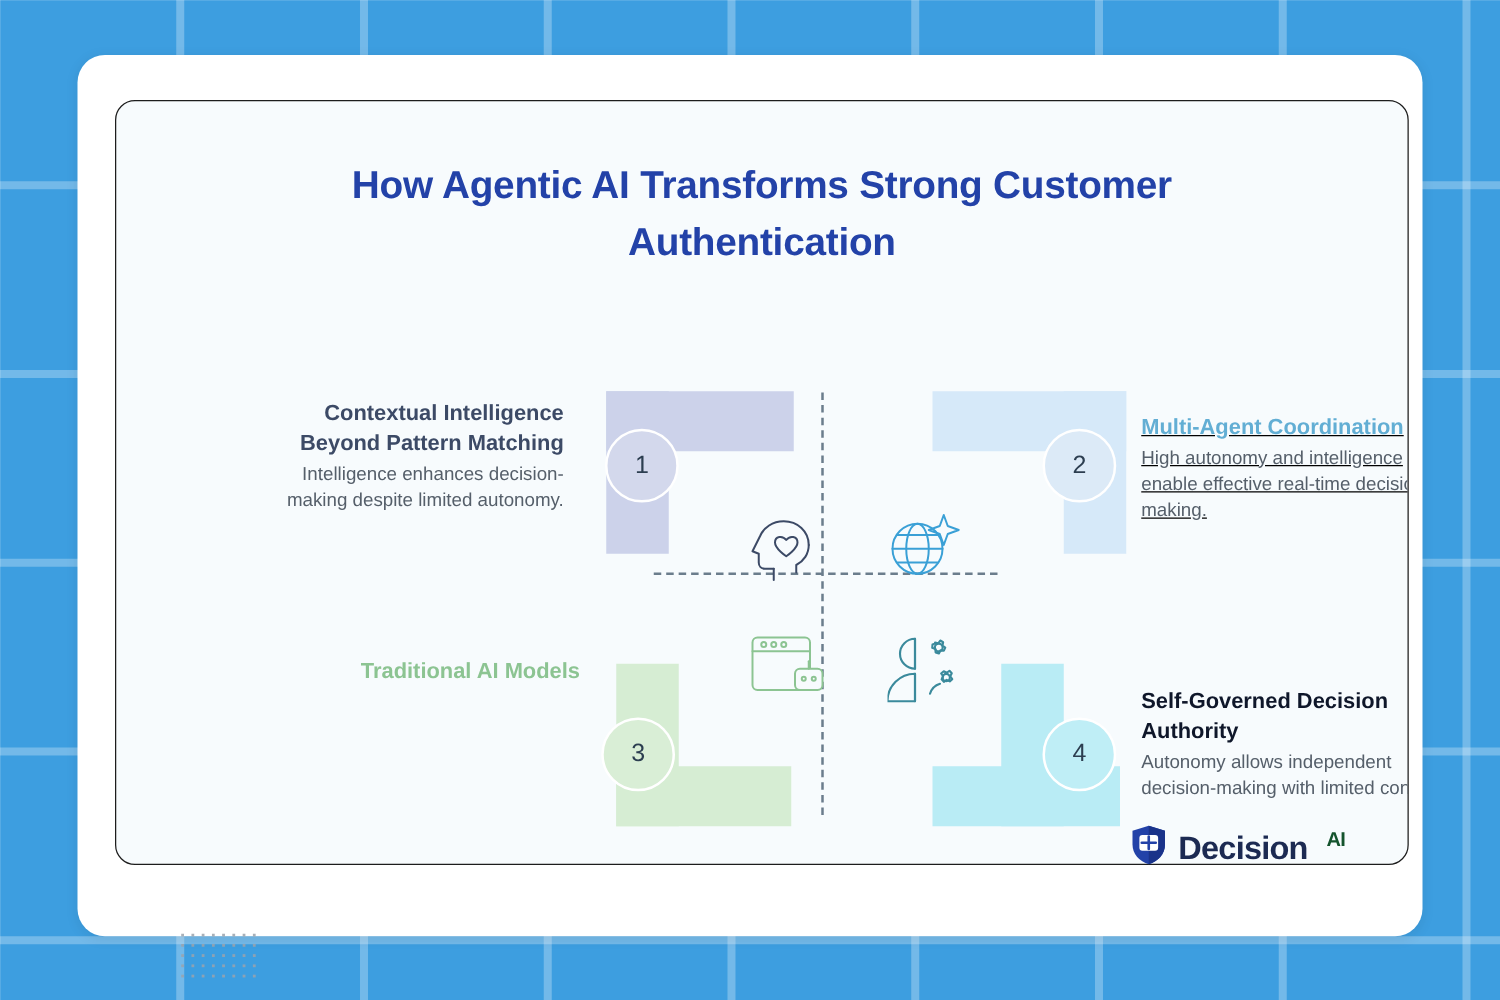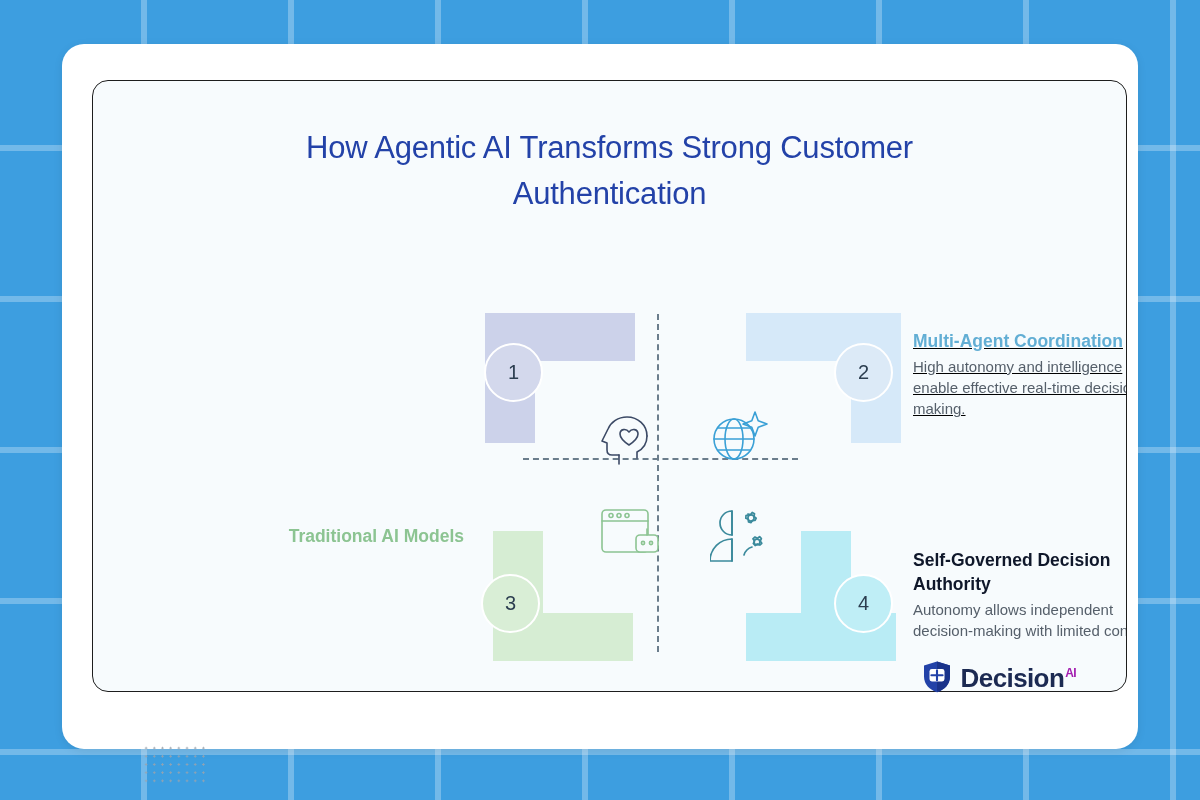--- a/index.html
+++ b/index.html
@@ -52,21 +52,21 @@
 
   
   #title {
     position: absolute;
     left: 50%;
     transform: translateX(-50%);
     top: 44px;
     width: 800px;
     text-align: center;
     font-size: 31px;
-    font-weight: normal;
+    font-weight: bold;
     line-height: 1.47;
     color: #2342a8;
     letter-spacing: -0.2px;
   }
 
   
   #diagram {
     position: absolute;
     left: 0;
     top: 0;
@@ -188,25 +188,25 @@
     gap: 9px;
   }
   #logo-text {
     font-size: 26px;
     font-weight: bold;
     color: #1c2a52;
     letter-spacing: -0.6px;
     position: relative;
   }
   #logo-sup {
-    font-size: 12px;
+    font-size: 16px;
     font-weight: bold;
     vertical-align: super;
-    color: #a21caf;
-    margin-left: 1px;
+    color: #14532d;
+    margin-left: 15px;
   }
 </style>
 </head>
 <body>
 
 <div id="bg-grid"></div>
 
 <div id="card">
 
   <div id="panel">
@@ -279,20 +279,24 @@
           <path d="M22 34a22 22 0 00-22 22h22V34z"></path>
           <path d="M22 34v22"></path>
           <path d="M38 9l2.6.6 1.6-2.2 2.3 1.4-.5 2.7 2.2 1.6-1.1 2.4-2.7-.2-1.3 2.4-2.6-.8-.2-2.7-2.5-1 .2-2.6 2.5-.9z"></path>
           <circle cx="41" cy="13" r="3.1"></circle>
           <path d="M45 32l2.4 1.2 2.2-1.6 1.8 2-1.2 2.5 1.6 2.2-2 1.8-2.5-1.2-2.2 1.6-1.8-2 1.2-2.5-1.6-2.2z"></path>
           <circle cx="47" cy="37" r="2.9"></circle>
           <path d="M34 50a12 12 0 018-8"></path>
         </svg>
       </div>
 
+      <div class="qtext right-al" id="text-q1">
+        <div class="qhead">Contextual Intelligence Beyond Pattern Matching</div>
+        <div class="qbody">Intelligence enhances decision-making despite limited autonomy.</div>
+      </div>
 
       <div class="qtext left-al" id="text-q2">
         <div class="qhead">Multi-Agent Coordination</div>
         <div class="qbody">High autonomy and intelligence enable effective real-time decision-making.</div>
       </div>
 
       <div class="qtext right-al" id="text-q3">
         <div class="qhead">Traditional AI Models</div>
       </div>
 

